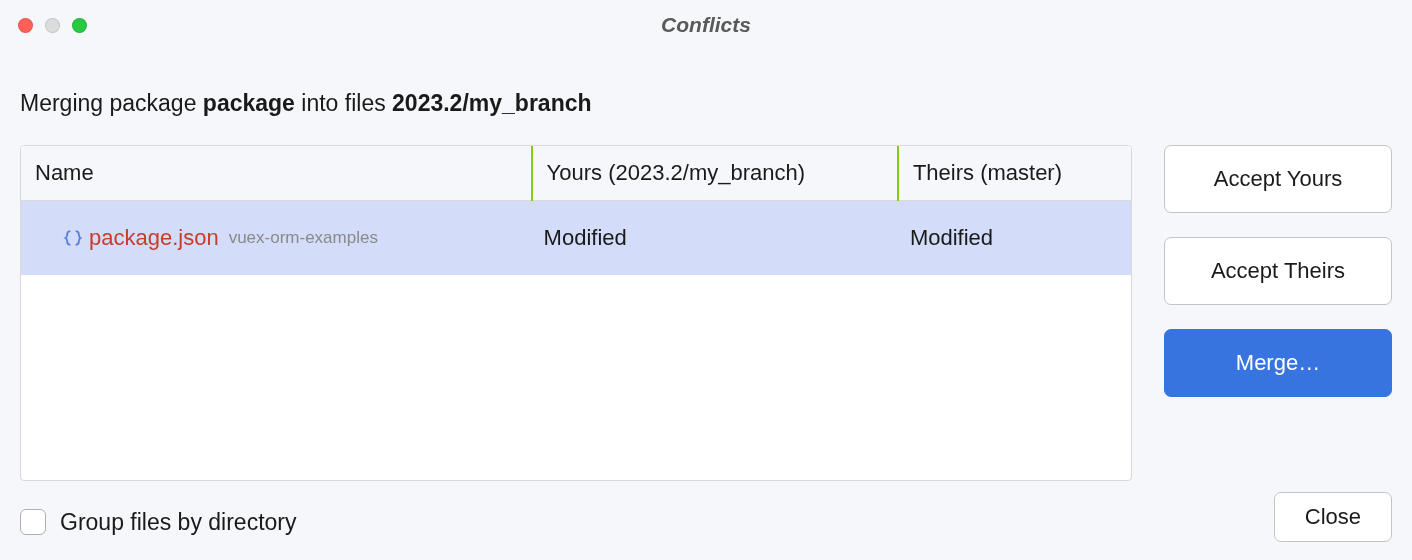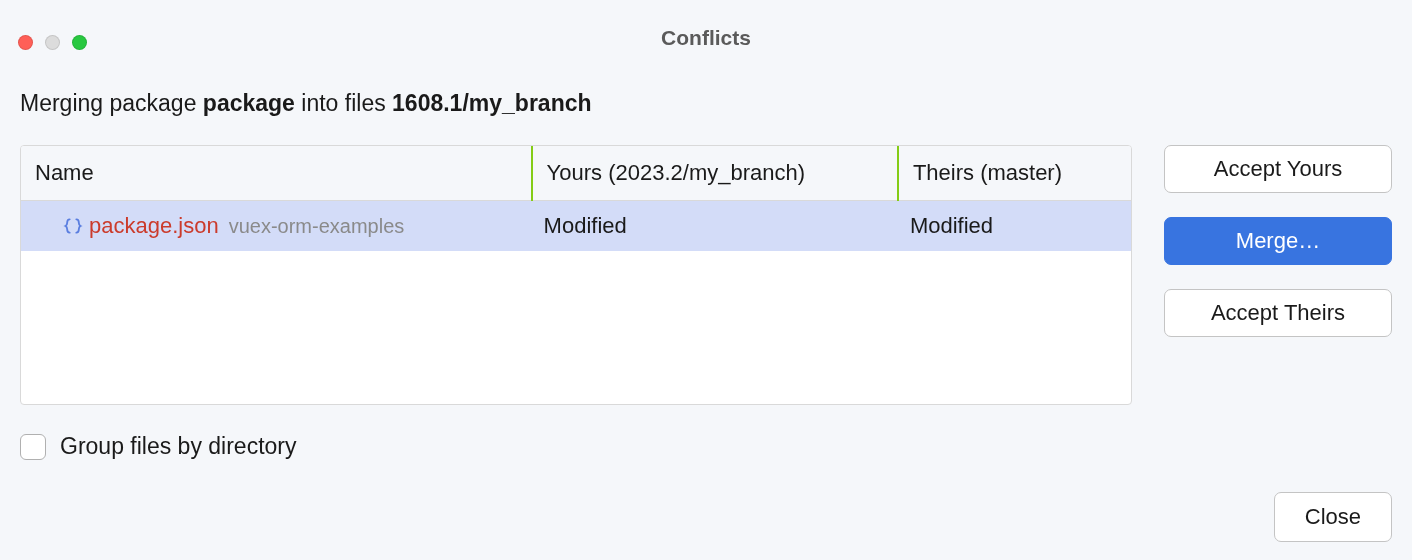--- a/index.html
+++ b/index.html
@@ -10,24 +10,25 @@
     body {
       font-family: -apple-system, BlinkMacSystemFont, "Segoe UI", Helvetica, Arial, sans-serif;
       background: #f5f7fa;
       width: 1412px;
       height: 560px;
       overflow: hidden;
       color: #1a1a1a;
     }
     .titlebar {
       display: flex;
-      align-items: flex-end;
+      align-items: center;
       height: 50px;
       position: relative;
       padding: 0 18px;
+      font-style: italic;
     }
     .traffic-lights {
       display: flex;
       gap: 12px;
       align-items: center;
     }
     .traffic-light {
       width: 15px;
       height: 15px;
       border-radius: 50%;
@@ -58,21 +59,21 @@
     .main-row {
       display: flex;
       gap: 32px;
       align-items: flex-start;
     }
     .table-wrap {
       flex: 1;
       border: 1px solid #d9d9d9;
       border-radius: 4px;
       background: #fff;
-      height: 260px;
+      height: 336px;
       overflow: hidden;
     }
     .conflict-table {
       width: 100%;
       border-collapse: collapse;
       table-layout: fixed;
     }
     .conflict-table th {
       text-align: left;
       font-weight: 400;
@@ -85,21 +86,21 @@
     .conflict-table th + th {
       border-left: 2px solid #84cc16;
     }
     .col-name { width: 46%; }
     .col-yours { width: 33%; }
     .col-theirs { width: 21%; }
     .conflict-table tbody tr.selected {
       background: #d3dcf8;
     }
     .conflict-table td {
-      padding: 12px 12px;
+      padding: 24px 12px;
       font-size: 22px;
       vertical-align: middle;
       white-space: nowrap;
       overflow: hidden;
     }
     .file-cell {
       display: flex;
       align-items: center;
       gap: 6px;
       padding-left: 30px;
@@ -108,31 +109,31 @@
       width: 20px;
       height: 20px;
       flex-shrink: 0;
     }
     .file-name {
       color: #cb3b2c;
       font-size: 22px;
     }
     .file-path {
       color: #8a8a8a;
-      font-size: 20px;
+      font-size: 17px;
       margin-left: 4px;
     }
     .side-buttons {
       display: flex;
       flex-direction: column;
       gap: 24px;
       width: 228px;
     }
     .btn {
-      height: 48px;
+      height: 68px;
       font-size: 22px;
       border: 1px solid #c4c4c4;
       background: #fff;
       border-radius: 7px;
       cursor: pointer;
       text-align: center;
       color: #1a1a1a;
       font-family: inherit;
     }
     .btn-primary {
@@ -141,21 +142,20 @@
       color: #fff;
     }
     .bottom-bar {
       margin-top: 28px;
       display: flex;
       align-items: center;
       justify-content: space-between;
     }
     .checkbox-row {
       display: flex;
-      align-items: center;
       gap: 14px;
     }
     .checkbox {
       width: 26px;
       height: 26px;
       border: 1.5px solid #b0b0b0;
       border-radius: 6px;
       background: #fff;
       cursor: pointer;
     }
@@ -182,21 +182,21 @@
     <div class="traffic-light tl-red"></div>
     <div class="traffic-light tl-yellow"></div>
     <div class="traffic-light tl-green"></div>
   </div>
   <div class="window-title">Conflicts</div>
 </div>
 
 <div class="container">
 
   <p class="merge-description">
-    <span>Merging package </span><span class="bold">package</span><span> into files </span><span class="bold">1608.1/my_branch</span>
+    <span>Merging package </span><span class="bold">package</span><span> into files </span><span class="bold">2023.2/my_branch</span>
   </p>
 
   <div class="main-row">
     <div class="table-wrap">
       <table class="conflict-table">
         <colgroup>
           <col class="col-name">
           <col class="col-yours">
           <col class="col-theirs">
         </colgroup>
@@ -223,22 +223,22 @@
             </td>
             <td>Modified</td>
             <td>Modified</td>
           </tr>
         </tbody>
       </table>
     </div>
 
     <div class="side-buttons">
       <button class="btn">Accept Yours</button>
+      <button class="btn">Accept Theirs</button>
       <button class="btn btn-primary">Merge…</button>
-      <button class="btn">Accept Theirs</button>
     </div>
   </div>
 
   <div class="bottom-bar">
     <div class="checkbox-row">
       <div class="checkbox"></div>
       <span class="checkbox-label">Group files by directory</span>
     </div>
   </div>
 

